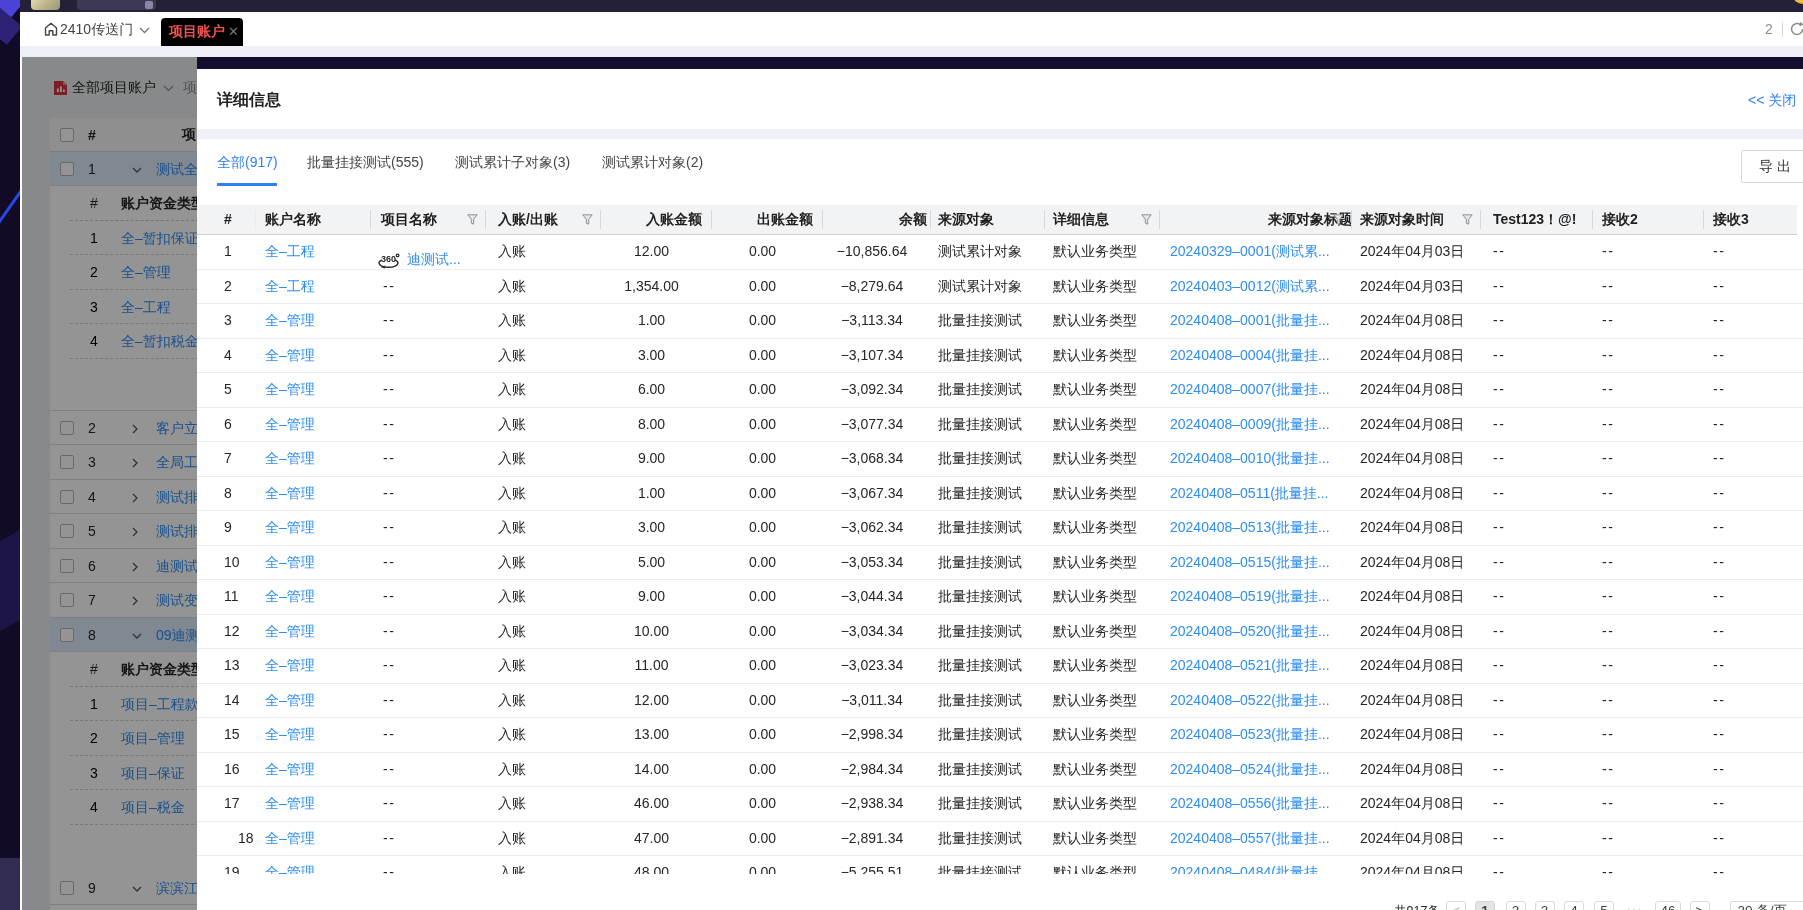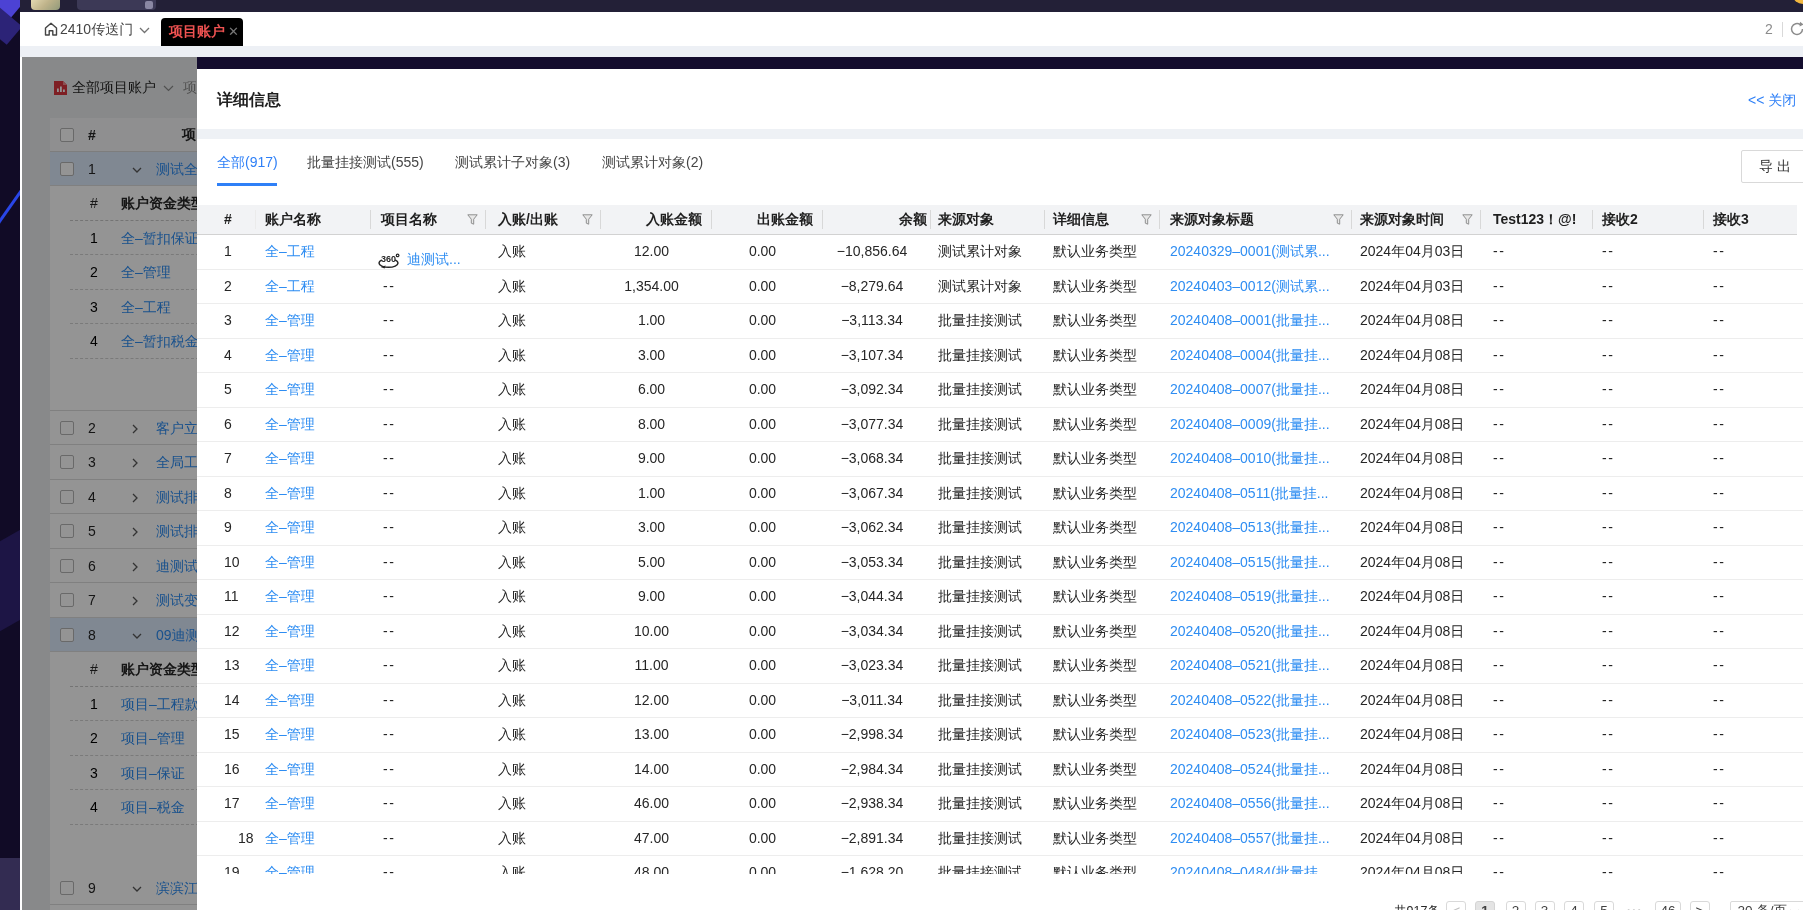--- a/index.html
+++ b/index.html
@@ -270,21 +270,21 @@
       <div class="hc sep" style="width:115px;padding-left:12px;"><span class="ht">入账/出账</span><svg class="fun" width="11" height="11" viewBox="0 0 11 11">
           <path d="M0.8 0.8 H10.2 L6.7 5.2 V10.2 L4.3 9.2 V5.2 Z" fill="#e8e8e8" stroke="#8f8f8f" stroke-width="1"></path>
         </svg></div>
       <div class="hc sep" style="width:111px;text-align:right;padding-right:10px;"><span class="ht">入账金额</span></div>
       <div class="hc sep" style="width:111px;text-align:right;padding-right:10px;"><span class="ht">出账金额</span></div>
       <div class="hc sep" style="width:108px;text-align:right;padding-right:4px;"><span class="ht">余额</span></div>
       <div class="hc sep" style="width:114px;padding-left:7px;"><span class="ht">来源对象</span></div>
       <div class="hc sep" style="width:115px;padding-left:8px;"><span class="ht">详细信息</span><svg class="fun" width="11" height="11" viewBox="0 0 11 11">
           <path d="M0.8 0.8 H10.2 L6.7 5.2 V10.2 L4.3 9.2 V5.2 Z" fill="#e8e8e8" stroke="#8f8f8f" stroke-width="1"></path>
         </svg></div>
-      <div class="hc sep" style="width:192px;padding-left:10px;"><span class="ht">来源对象标题</span><svg class="fun" width="11" height="11" viewBox="0 0 11 11">
+      <div class="hc sep" style="width:192px;padding-left:10px;text-align:right;"><span class="ht">来源对象标题</span><svg class="fun" width="11" height="11" viewBox="0 0 11 11">
           <path d="M0.8 0.8 H10.2 L6.7 5.2 V10.2 L4.3 9.2 V5.2 Z" fill="#e8e8e8" stroke="#8f8f8f" stroke-width="1"></path>
         </svg></div>
       <div class="hc sep" style="width:129px;padding-left:8px;"><span class="ht">来源对象时间</span><svg class="fun" width="11" height="11" viewBox="0 0 11 11">
           <path d="M0.8 0.8 H10.2 L6.7 5.2 V10.2 L4.3 9.2 V5.2 Z" fill="#e8e8e8" stroke="#8f8f8f" stroke-width="1"></path>
         </svg></div>
       <div class="hc sep" style="width:112px;padding-left:12px;"><span class="ht">Test123！@!</span></div>
       <div class="hc sep" style="width:111px;padding-left:9px;"><span class="ht">接收2</span></div>
       <div class="hc" style="width:99px;padding-left:9px;"><span class="ht">接收3</span></div>
     </div>
   <div id="hwhite"></div>
@@ -585,21 +585,21 @@
         <div class="c" style="width:111px;padding-left:9px"><span class="dd">--</span></div>
         <div class="c" style="width:99px;padding-left:9px"><span class="dd">--</span></div>
       </div>
       <div class="trow">
         <div class="c" style="width:59px;padding-left:27px">19</div>
         <div class="c" style="width:115px;padding-left:9px"><span class="lnk">全–管理</span></div>
         <div class="c" style="width:115px;padding-left:12px"><span class="dd">--</span></div>
         <div class="c" style="width:115px;padding-left:12px">入账</div>
         <div class="c r" style="width:111px">48.00</div>
         <div class="c r" style="width:111px">0.00</div>
-        <div class="c r" style="width:108px">−1,628.20</div>
+        <div class="c r" style="width:108px">−5,255.51</div>
         <div class="c" style="width:114px;padding-left:7px">批量挂接测试</div>
         <div class="c" style="width:115px;padding-left:8px">默认业务类型</div>
         <div class="c" style="width:192px;padding-left:10px"><span class="lnk">20240408–0484(批量挂...</span></div>
         <div class="c" style="width:129px;padding-left:8px">2024年04月08日</div>
         <div class="c" style="width:112px;padding-left:12px"><span class="dd">--</span></div>
         <div class="c" style="width:111px;padding-left:9px"><span class="dd">--</span></div>
         <div class="c" style="width:99px;padding-left:9px"><span class="dd">--</span></div>
       </div>
     </div>
   <div id="pagbar">

